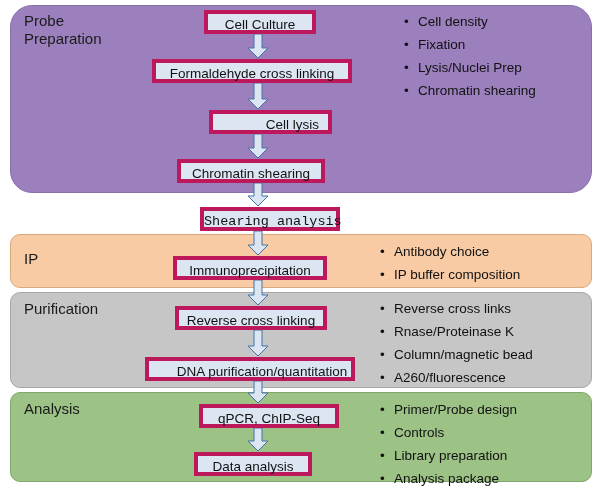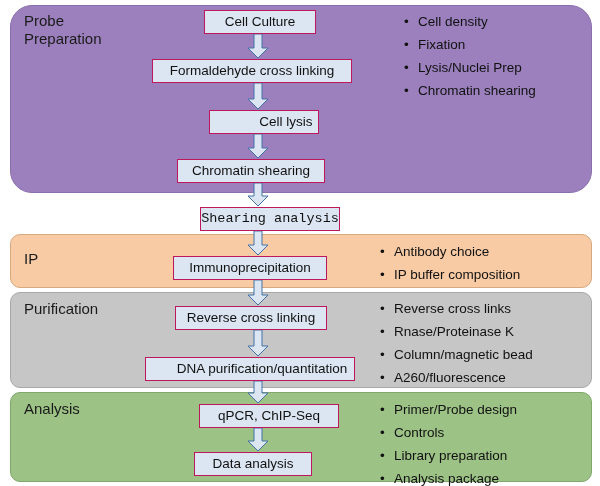--- a/index.html
+++ b/index.html
@@ -59,21 +59,21 @@
   .band-label-sample  { left: 24px; top: 12px;  width: 110px; }
   .band-label-ip      { left: 24px; top: 250px; }
   .band-label-pur     { left: 24px; top: 300px; }
   .band-label-ana     { left: 24px; top: 400px; }
 
   
   .pbox {
     position: absolute;
     box-sizing: border-box;
     background: #dce6f2;
-    border: 1px solid #be185d;
+    border: 4px solid #be185d;
     color: #111111;
     font-size: 13.5px;
     text-align: center;
     line-height: 22px;
     height: 24px;
     white-space: nowrap;
   }
 
   
   .arrow {
@@ -111,21 +111,21 @@
   <div class="band-label band-label-sample">
     <div>Probe</div>
     <div>Preparation</div>
   </div>
   <div class="band-label band-label-ip">IP</div>
   <div class="band-label band-label-pur">Purification</div>
   <div class="band-label band-label-ana">Analysis</div>
 
   <div class="pbox" style="left:204px; top:10px;  width:112px;">Cell Culture</div>
   <div class="pbox" style="left:152px; top:59px;  width:200px;">Formaldehyde cross linking</div>
-  <div class="pbox" style="left:209px; top:110px; width:110px;padding-left:44px;">Cell lysis</div>
+  <div class="pbox" style="left:209px; top:110px; width:123px;padding-left:44px;">Cell lysis</div>
   <div class="pbox" style="left:177px; top:159px; width:148px;">Chromatin shearing</div>
   <div class="pbox" style="left:200px; top:207px; width:140px;font-family:Liberation Mono, monospace;">Shearing analysis</div>
   <div class="pbox" style="left:173px; top:256px; width:154px;">Immunoprecipitation</div>
   <div class="pbox" style="left:175px; top:306px; width:152px;">Reverse cross linking</div>
   <div class="pbox" style="left:145px; top:357px; width:210px;padding-left:24px;">DNA purification/quantitation</div>
   <div class="pbox" style="left:183px; top:404px; width:140px;margin-left:16px;">qPCR, ChIP-Seq</div>
   <div class="pbox" style="left:194px; top:452px; width:118px;">Data analysis</div>
 
   <div class="arrow" style="left:247px; top:34px;  height:25px;">
     <svg width="22" height="25" viewBox="0 0 22 25">

